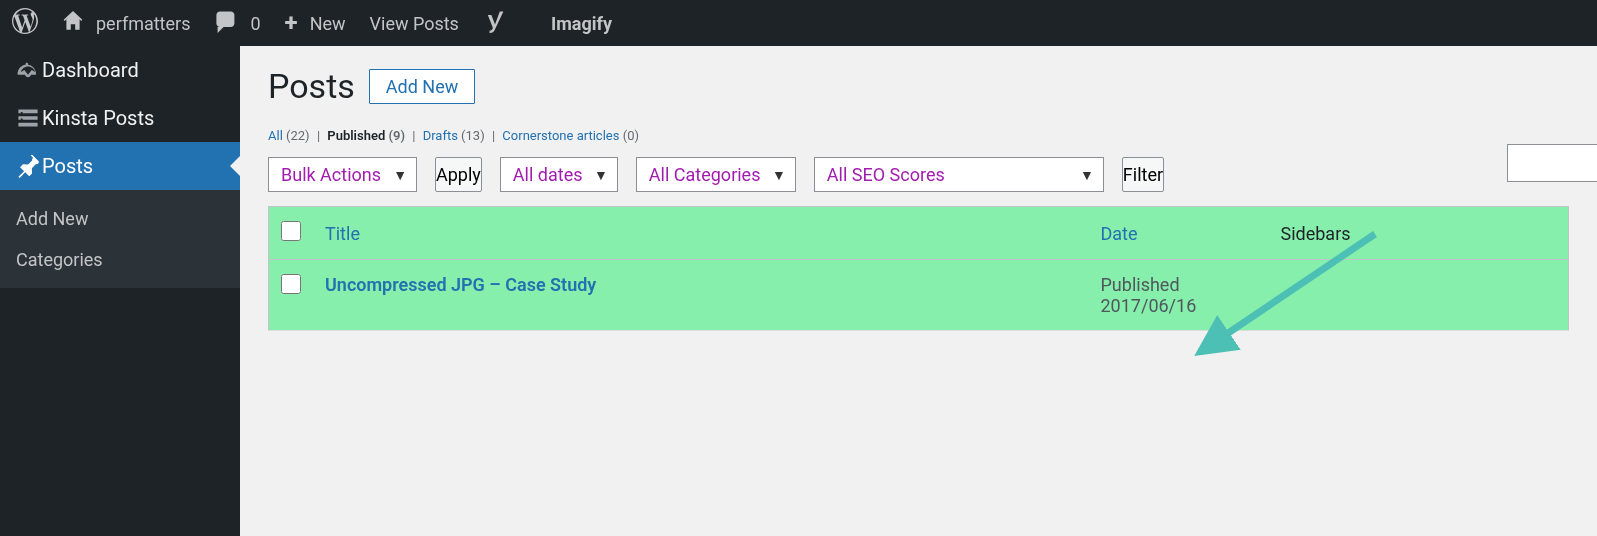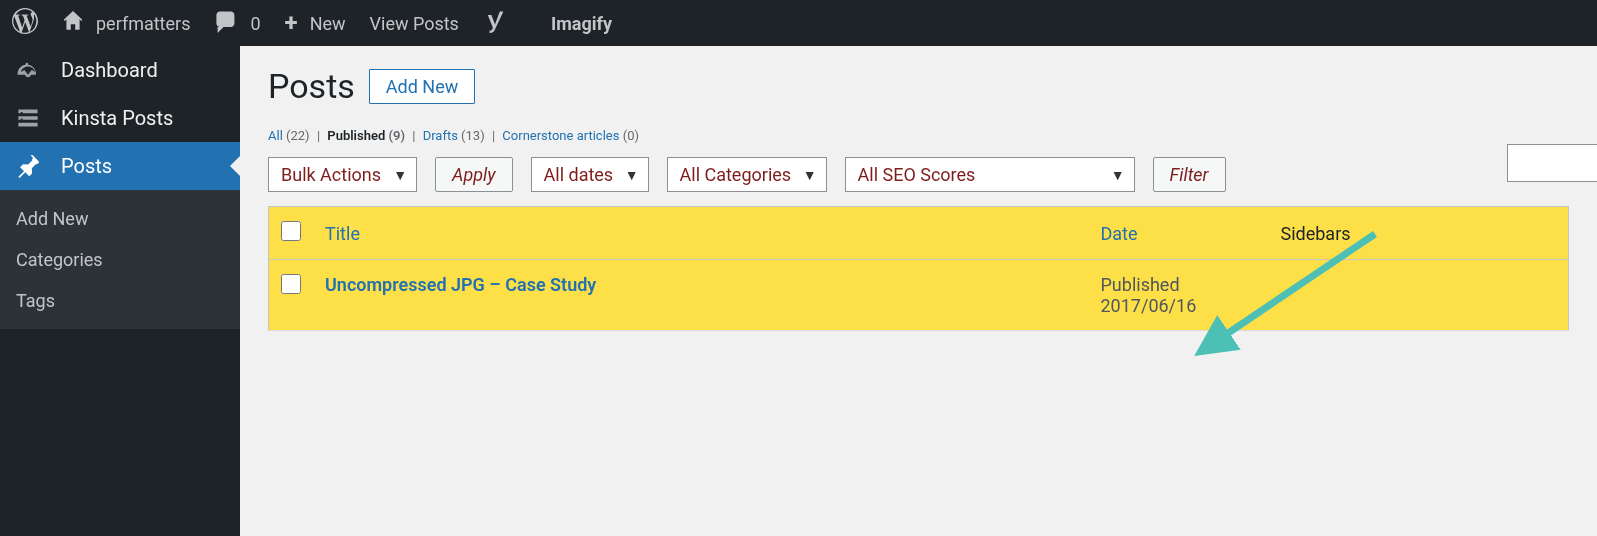--- a/index.html
+++ b/index.html
@@ -9,21 +9,21 @@
 .adminbar { position: relative; z-index: 100; height: 46px; background: #1d2327; color: #f0f0f1; display: flex; align-items: center; font-size: 18px; }
 .adminbar .ab-item { display: flex; align-items: center; gap: 12px; padding: 0 12px; height: 46px; cursor: pointer; color: #c3c4c7; }
 .adminbar .wp-logo svg { width: 26px; height: 26px; fill: #c3c4c7; }
 .adminbar .home-icon svg { width: 22px; height: 22px; fill: #c3c4c7; }
 .adminbar .comment-icon svg { width: 24px; height: 24px; fill: #c3c4c7; }
 .adminbar .plus-icon { font-size: 24px; font-weight: bold; }
 .adminbar .yoast-icon svg { width: 24px; height: 24px; fill: #c3c4c7; }
 
 
 .sidebar { position: absolute; top: 46px; left: 0; width: 240px; height: calc(536px - 46px); background: #1d2327; color: #f0f0f1; z-index: 50; }
-.sidebar .menu-item { display: flex; align-items: center; gap: 21px; padding: 12px 16px; font-size: 20px; color: #f0f0f1; cursor: pointer; }
+.sidebar .menu-item { display: flex; align-items: center; gap: 2px; padding: 12px 16px; font-size: 20px; color: #f0f0f1; cursor: pointer; }
 .sidebar .menu-item.current { background: #2271b1; color: #fff; font-weight: 400; position: relative; }
 .sidebar .menu-item.current::after { content: ""; position: absolute; right: 0; top: 50%; transform: translateY(-50%); width: 0; height: 0; border-top: 10px solid transparent; border-bottom: 10px solid transparent; border-right: 10px solid #f1f1f1; }
 .sidebar .menu-icon { width: 24px; height: 24px; display: flex; align-items: center; justify-content: center; }
 .sidebar .menu-icon svg { width: 24px; height: 24px; fill: #9ca2a7; }
 .sidebar .menu-item.current .menu-icon svg { fill: #fff; }
 .sidebar .submenu { background: #2c3338; padding: 8px 0; }
 .sidebar .submenu .sub-item { padding: 10px 16px; font-size: 18px; color: #c3c4c7; cursor: pointer; }
 .sidebar .submenu .sub-item.current { color: #fff; font-weight: 600; }
 
 
@@ -33,28 +33,28 @@
 .btn-secondary { background: #fff; border: 1px solid #2271b1; color: #2271b1; padding: 6px 16px; font-size: 18px; cursor: pointer; border-radius: 1px; }
 
 .subsubsub { font-size: 13px; color: #646970; margin-bottom: 14px; }
 .subsubsub a { color: #2271b1; text-decoration: none; cursor: pointer; }
 .subsubsub a.current { color: #1d2327; font-weight: 600; }
 .subsubsub .count { color: #646970; }
 .subsubsub .sep { color: #646970; margin: 0 4px; }
 
 .tablenav { display: flex; align-items: center; gap: 18px; margin-bottom: 14px; }
 .select-box { position: relative; display: flex; align-items: center; }
-.select-box select { appearance: none; -webkit-appearance: none; background: #fff; border: 1px solid #8c8f94; padding: 6px 34px 6px 12px; font-size: 18px; color: #7f1d1d; cursor: pointer; }
+.select-box select { appearance: none; -webkit-appearance: none; background: #fff; border: 1px solid #8c8f94; padding: 6px 34px 6px 12px; font-size: 18px; color: #a21caf; cursor: pointer; }
 .select-box .caret { position: absolute; right: 10px; pointer-events: none; font-size: 14px; color: #333; }
-.btn { background: #f6f7f7; border: 1px solid #8c8f94; color: #7f1d1d; padding: 6px 16px; font-size: 18px; cursor: pointer; border-radius: 2px; font-style: italic; }
+.btn { background: #f6f7f7; border: 1px solid #8c8f94; color: #000000; padding: 6px 0; font-size: 18px; cursor: pointer; border-radius: 2px; }
 
 .search-input { position: absolute; top: 98px; right: 0; width: 90px; height: 38px; background: #fff; border: 1px solid #8c8f94; border-right: none; padding: 0 8px; font-size: 16px; }
 
 
-.wp-table { width: 100%; background: #fde047; border: 1px solid #c3c4c7; border-collapse: collapse; }
+.wp-table { width: 100%; background: #86efac; border: 1px solid #c3c4c7; border-collapse: collapse; }
 .wp-table thead th { text-align: left; font-weight: 400; font-size: 18px; color: #2271b1; padding: 14px 12px; border-bottom: 1px solid #c3c4c7; }
 .wp-table thead th.sidebars { color: #1d2327; }
 .wp-table thead th.check-col, .wp-table tbody td.check-col { width: 44px; text-align: center; }
 .wp-table tbody td { padding: 14px 12px; font-size: 18px; color: #50575e; vertical-align: top; border-bottom: 1px solid #dcdcde; }
 .wp-table tbody td .row-title { color: #2271b1; font-weight: 600; text-decoration: none; cursor: pointer; }
 .wp-table tbody td.date-col { width: 180px; }
 .wp-table tbody td.sidebars-col { width: 300px; }
 input[type="checkbox"] { width: 20px; height: 20px; cursor: pointer; }
 
 
@@ -127,21 +127,20 @@
     <span class="menu-icon">
       <svg viewBox="0 0 20 20">
           <path d="M12.3 1.3c.5-.5 1.3-.5 1.8 0l4.6 4.6c.5.5.5 1.3 0 1.8l-.5.5c-.4.4-1 .5-1.5.2l-3.5 3.5.2 4.3L11 18.6l-3.3-3.3L3 20l-1-1 4.7-4.7L3.4 11l2.4-2.4 4.3.2 3.5-3.5c-.3-.5-.2-1.1.2-1.5l.5-.5z"></path>
         </svg>
     </span>
     <span>Posts</span>
   </div>
   <div class="submenu">
     <div class="sub-item">Add New</div>
     <div class="sub-item">Categories</div>
-    <div class="sub-item">Tags</div>
   </div>
 </div>
 
 <div class="main">
   <div class="page-heading">
     <h1>Posts</h1>
     <button class="btn-secondary">Add New</button>
   </div>
 
   <div class="subsubsub">

